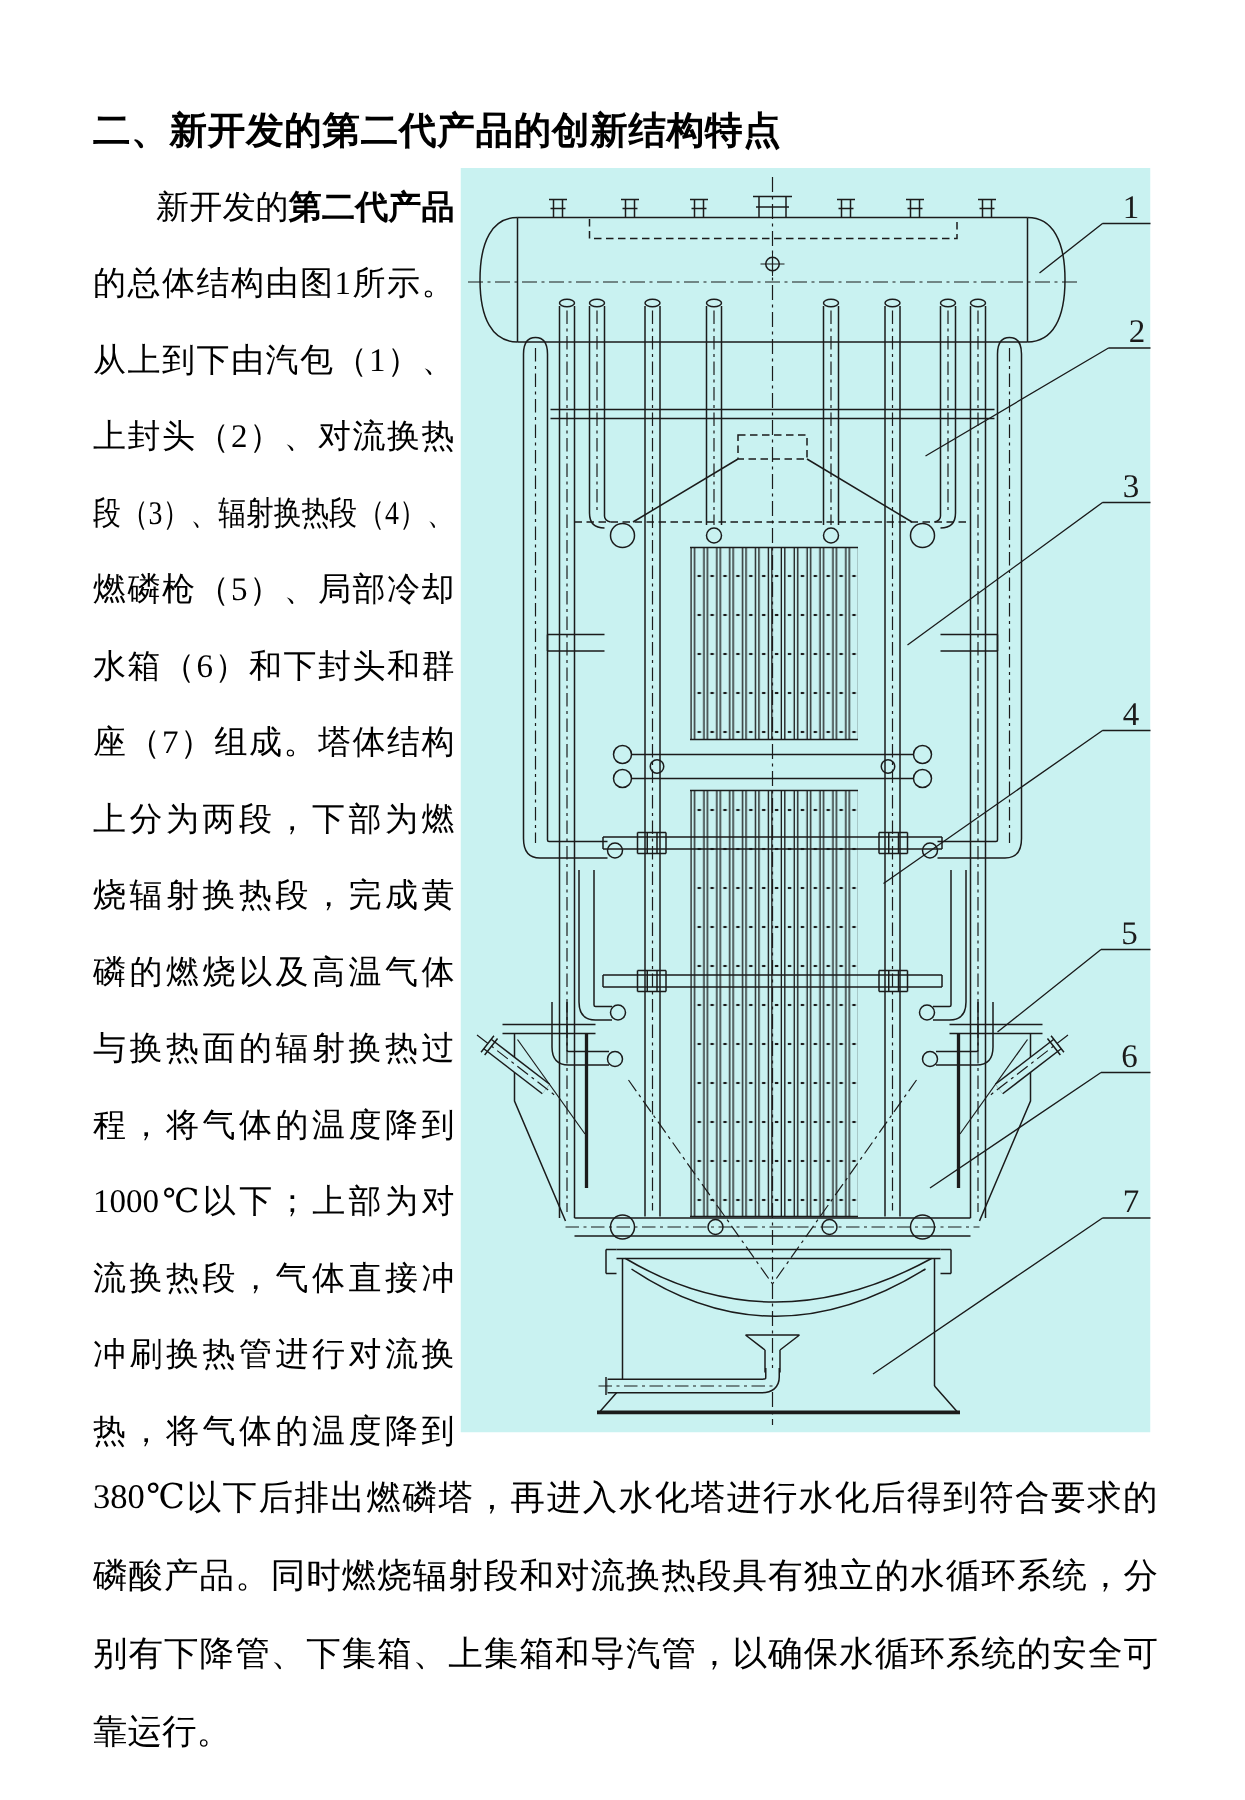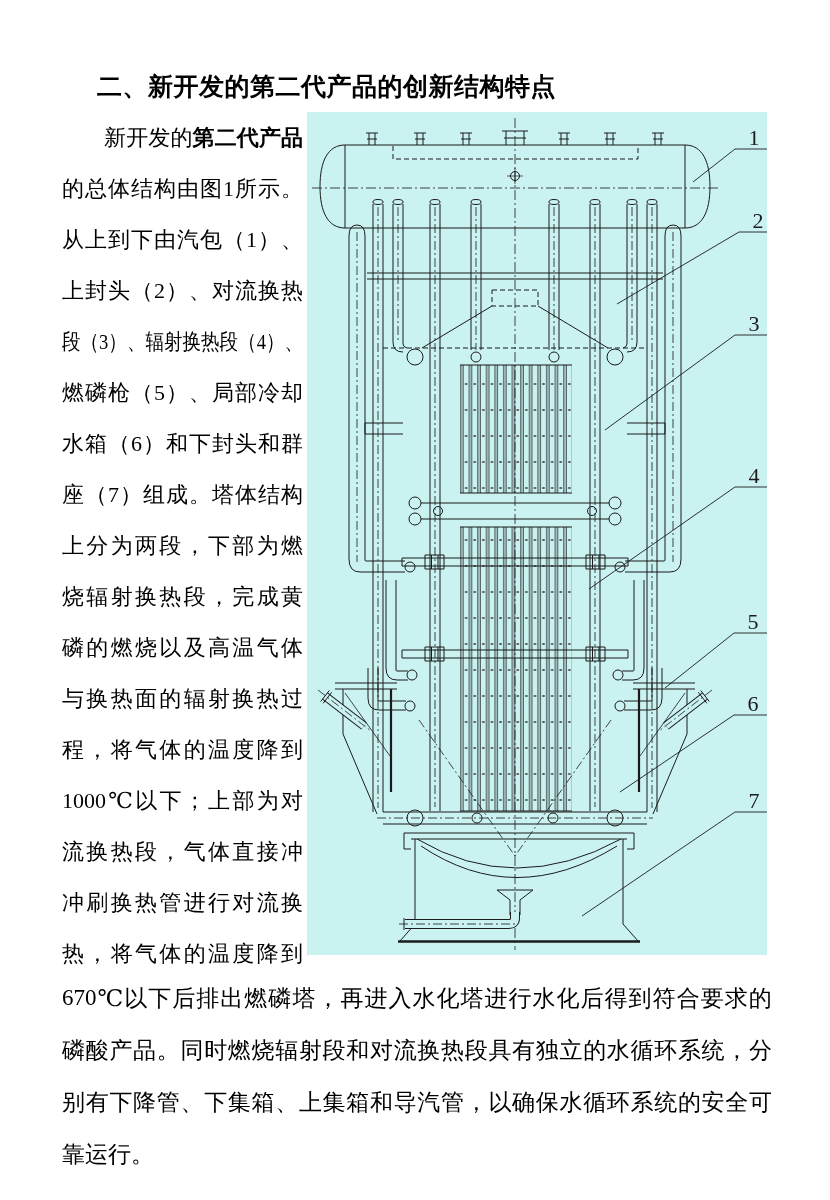--- a/index.html
+++ b/index.html
@@ -1,19 +1,19 @@
 <!DOCTYPE html>
 <html><head>
 <meta charset="utf-8">
 <style>
   html,body{margin:0;padding:0;}
   body{width:830px;height:1200px;background:#ffffff;position:relative;overflow:hidden;
        font-family:"Liberation Serif","DejaVu Serif",serif;color:#000;}
   .abs{position:absolute;}
-  #title{left:62px;top:70px;width:560px;font-size:25px;font-weight:bold;letter-spacing:0.5px;white-space:nowrap;margin-left:35px;}
+  #title{left:62px;top:70px;width:560px;font-size:25px;font-weight:bold;letter-spacing:0.5px;white-space:nowrap;}
   #leftcol{left:62px;top:112px;width:241px;}
   #leftcol .tline{height:51px;font-size:22px;}
   #bottom{left:62px;top:972px;width:710px;}
   #bottom .tline{height:52px;font-size:23px;}
   .tline{display:flex;justify-content:space-between;align-items:center;transform-origin:left center;white-space:nowrap;}
   .tline.noj{justify-content:flex-start;}
   .tline span{display:inline-block;}
   .tline span.b{font-weight:bold;}
   #figure{left:307px;top:112px;width:460px;height:843px;}
   svg text{font-family:"Liberation Serif","DejaVu Serif",serif;font-size:22px;fill:#1b1b1b;}
@@ -416,21 +416,21 @@
     <text x="447" y="219" text-anchor="middle">3</text>
     <text x="447" y="371" text-anchor="middle">4</text>
     <text x="446" y="517" text-anchor="middle">5</text>
     <text x="446" y="599" text-anchor="middle">6</text>
     <text x="447" y="696" text-anchor="middle">7</text>
   </g>
 </svg>
 
 <div id="bottom" class="abs">
     <div class="tline">
-      <span>670</span>
+      <span>380</span>
       <span>℃</span>
       <span>以</span>
       <span>下</span>
       <span>后</span>
       <span>排</span>
       <span>出</span>
       <span>燃</span>
       <span>磷</span>
       <span>塔</span>
       <span>，</span>

